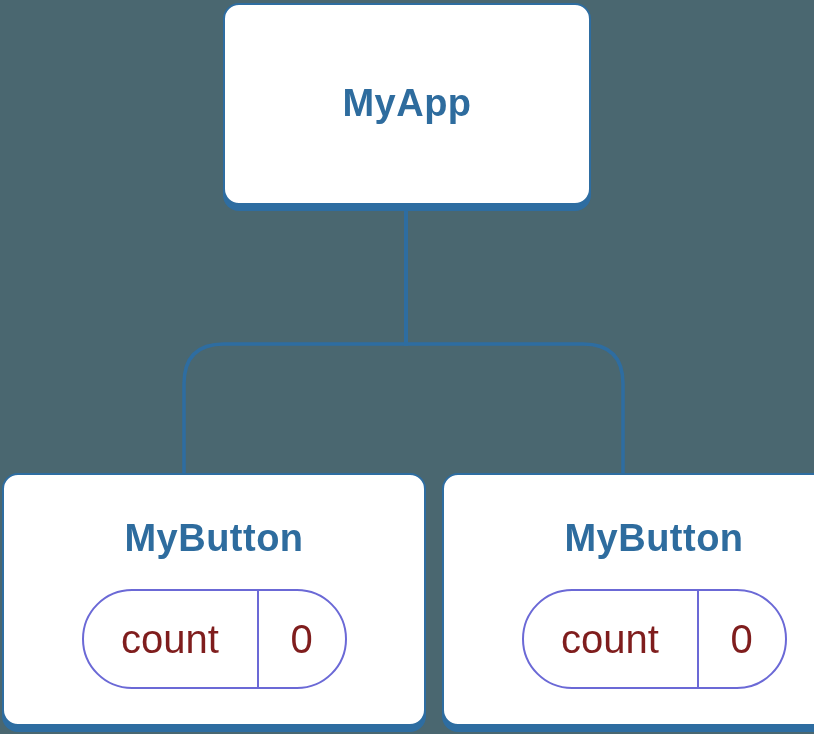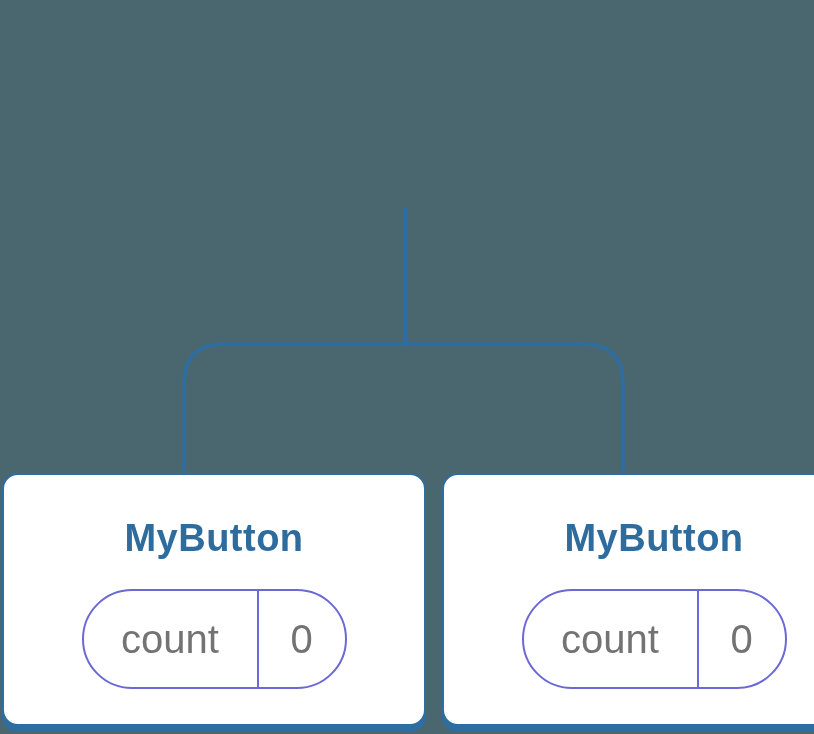--- a/index.html
+++ b/index.html
@@ -81,37 +81,40 @@
     justify-content: center;
     border-right: 2px solid #6B69D6;
   }
   .state-value-cell {
     flex: 1;
     display: flex;
     align-items: center;
     justify-content: center;
   }
   .state-text {
-    color: #737373;
+    color: #7f1d1d;
     font-size: 40px;
     font-weight: 400;
     line-height: 1;
     white-space: nowrap;
   }
 </style>
 </head>
 <body>
 
 <div class="canvas">
 
   <svg class="connector-svg" viewBox="0 0 814 734" xmlns="http://www.w3.org/2000/svg">
     <path d="M 406 208 L 406 346" fill="none" stroke-width="4" stroke="#2E6DA1"></path>
     <path d="M 184 474 L 184 384 Q 184 344 224 344 L 583 344 Q 623 344 623 384 L 623 474" fill="none" stroke-width="3.5" stroke="#2E6DA1"></path>
   </svg>
 
+  <div class="node-card root">
+    <span class="node-label">MyApp</span>
+  </div>
 
   <div class="node-card child child-left">
     <span class="node-label">MyButton</span>
     <div class="state-pill">
       <div class="state-key-cell">
         <span class="state-text">count</span>
       </div>
       <div class="state-value-cell">
         <span class="state-text">0</span>
       </div>

